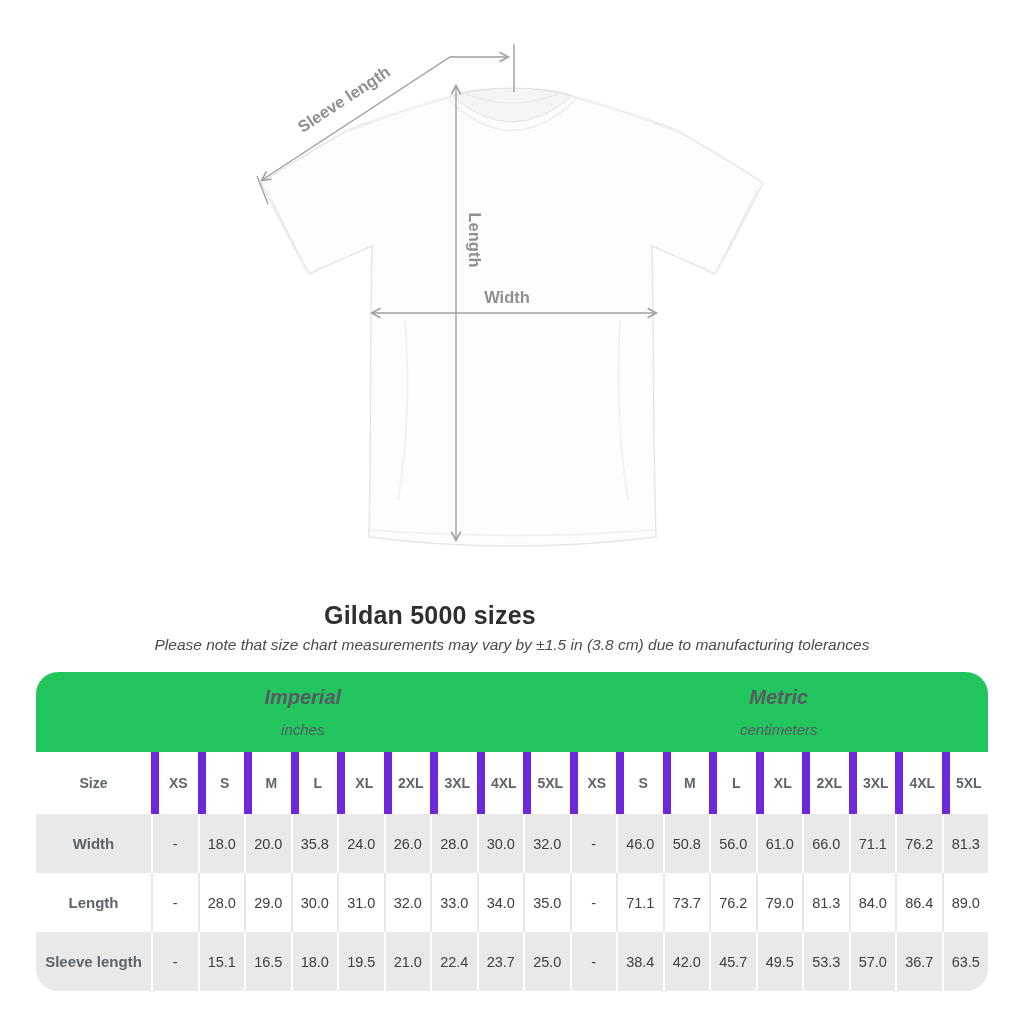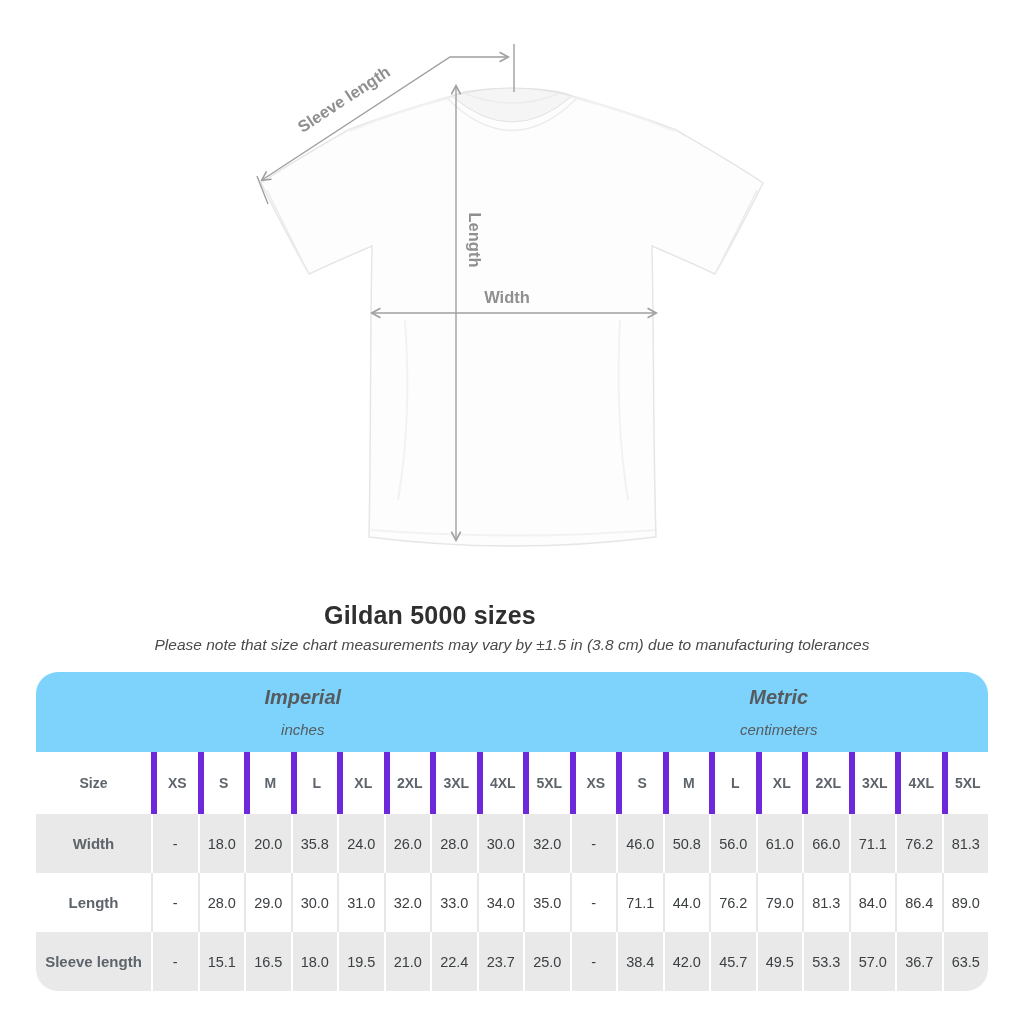--- a/index.html
+++ b/index.html
@@ -19,28 +19,28 @@
   .page-title{position:absolute;top:601px;left:0;width:860px;text-align:center;
     font-size:25px;font-weight:bold;color:#2f2f2f;letter-spacing:0.2px;}
   .page-subtitle{position:absolute;top:636px;left:0;width:1024px;text-align:center;
     font-size:15.5px;font-style:italic;color:#4a4a4a;}
   
   .table-wrap{position:absolute;left:36px;top:672px;width:952px;}
   table.size-table{width:952px;table-layout:fixed;border-collapse:separate;border-spacing:0;}
   .size-table td,.size-table th{box-sizing:border-box;text-align:center;vertical-align:middle;padding:0;}
   col.label-col{width:115px;}
   
-  tr.band td{background:#7dd3fc;height:80px;}
+  tr.band td{background:#22c55e;height:80px;}
   td.band-left{border-radius:22px 0 0 0;}
   td.band-right{border-radius:0 22px 0 0;}
   .group-label{font-size:20px;font-weight:bold;font-style:italic;color:#565b60;}
   .group-unit{font-size:15px;font-style:italic;color:#565b60;margin-top:12px;}
   
   tr.size-row th{background:#ffffff;height:62px;font-size:14px;font-weight:bold;color:#5d646b;}
-  tr.size-row th + th{border-left:6px solid #6d28d9;}
+  tr.size-row th + th{border-left:8px solid #6d28d9;}
   
   tr.data-row th{font-size:15px;font-weight:bold;color:#5d646b;}
   tr.data-row td{font-size:14.5px;color:#3c4043;}
   tr.data-row th,tr.data-row td{height:59px;background:#ffffff;}
   tr.data-row td{border-left:2px solid #e7e7e7;}
   tr.data-row th{border-left:none;}
   tr.stripe th,tr.stripe td{background:#e9e9e9;}
   tr.stripe td{border-left:2px solid #ffffff;}
   tr.data-row:last-child th{border-bottom-left-radius:22px;}
   tr.data-row:last-child td:last-child{border-bottom-right-radius:22px;}
@@ -162,21 +162,21 @@
           <td>28.0</td>
           <td>29.0</td>
           <td>30.0</td>
           <td>31.0</td>
           <td>32.0</td>
           <td>33.0</td>
           <td>34.0</td>
           <td>35.0</td>
           <td>-</td>
           <td>71.1</td>
-          <td>44.0</td>
+          <td>73.7</td>
           <td>76.2</td>
           <td>79.0</td>
           <td>81.3</td>
           <td>84.0</td>
           <td>86.4</td>
           <td>89.0</td>
         </tr>
         <tr class="data-row stripe">
           <th scope="row">Sleeve length</th>
           <td>-</td>

